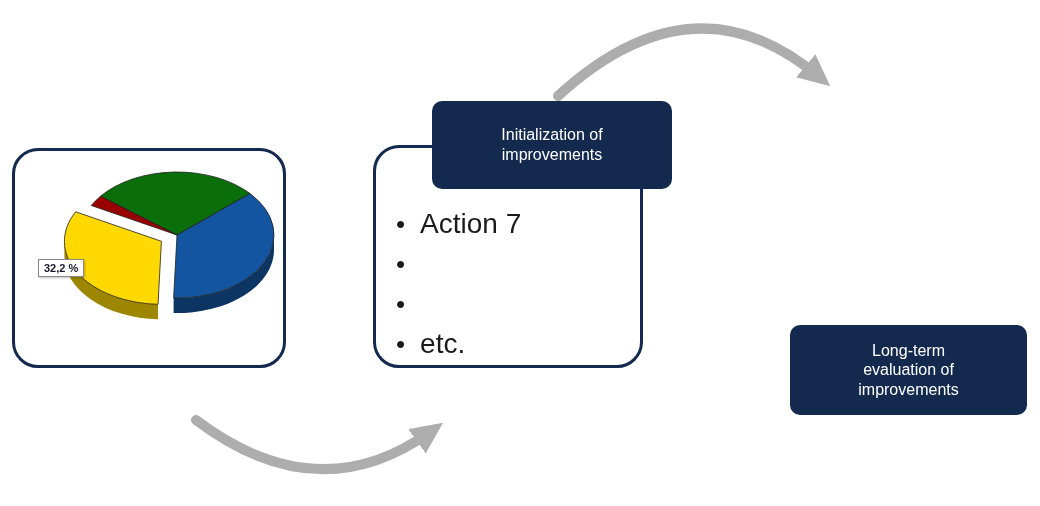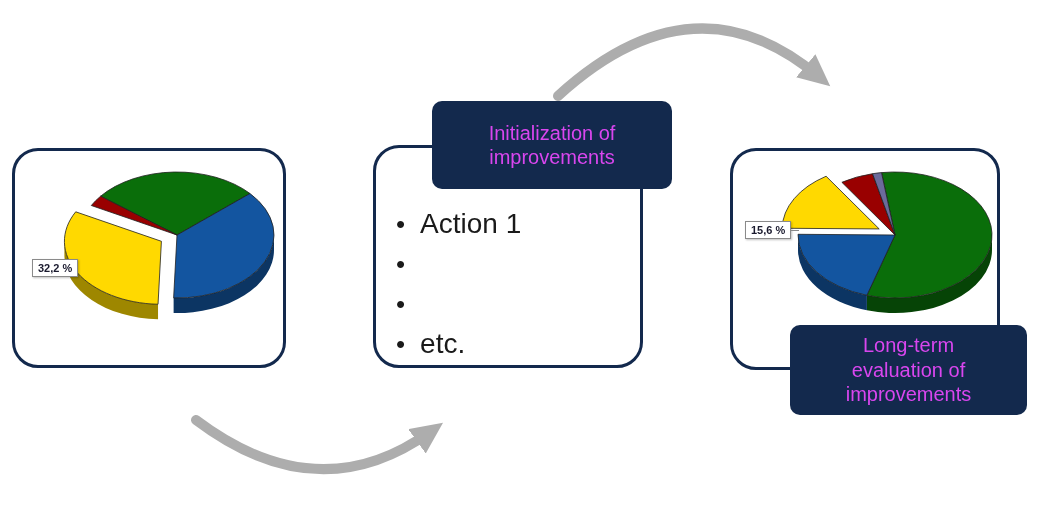--- a/index.html
+++ b/index.html
@@ -22,25 +22,25 @@
     border-radius:26px;
     background:#FFFFFF;
     z-index:2;
   }
   .panel svg.pie{position:absolute;left:0;top:0;}
 
   .banner{
     position:absolute;
     background:var(--navy);
     border-radius:10px;
-    color:#d946ef;
+    color:#ffffff;
     display:flex;align-items:center;justify-content:center;
     text-align:center;
     white-space:pre-line;
-    font-size:20px;
+    font-size:16px;
     line-height:1.22;
     z-index:3;
   }
 
   .callout{
     position:absolute;
     background:#FFFFFF;
     border:1px solid #8A8A8A;
     box-shadow:1px 1px 2px rgba(0,0,0,0.25);
     font-size:11px;
@@ -91,62 +91,47 @@
 
   <div class="panel" style="left:12px;top:148px;width:274px;height:220px;">
     <svg class="pie" id="pie0" width="268" height="214" viewBox="0 0 268 214">
         <path d="M259,84 A97 63 0 0 1 158.61474881985743,146.96162210220302 L158.61474881985743,161.96162210220302 A97 63 0 0 0 259,99 Z" fill="rgb(12,53,99)"></path>
         <path d="M143.03257853534666,153.26923852364226 A97 63 0 0 1 49.41782971548923,90.30761642143925 L49.41782971548923,105.30761642143925 A97 63 0 0 0 143.03257853534666,168.26923852364226 Z" fill="rgb(158,135,0)"></path>
         <path d="M162,84 L85.56295690014797,45.21332705448353 A97 63 0 0 1 234.98424616288526,42.50256401252312 Z" fill="#0A6E0A" stroke="#1F1F1F" stroke-width="0.8"></path>
         <path d="M162,84 L234.98424616288526,42.50256401252312 A97 63 0 0 1 158.61474881985743,146.96162210220302 Z" fill="#1355A0" stroke="#1F1F1F" stroke-width="0.8"></path>
         <path d="M146.41782971548923,90.30761642143923 L143.03257853534666,153.26923852364226 A97 63 0 0 1 60.70841263614459,60.808604898139535 Z" fill="#FFD900" stroke="#1F1F1F" stroke-width="0.8"></path>
         <path d="M162,84 L76.29058292065535,54.5009884767003 A97 63 0 0 1 85.56295690014798,45.213327054483514 Z" fill="#990000" stroke="#1F1F1F" stroke-width="0.8"></path>
       </svg>
-    <div class="callout" style="left:17px;top:108px;">
+    <div class="callout" style="left:23px;top:108px;">
       <span>32,2 %</span>
     </div>
   </div>
 
   <div class="panel" style="left:373px;top:145px;width:270px;height:223px;">
     <ul class="bullets">
       <li class="row">
         <span class="dot">•</span>
-        <span>Action 1</span>
+        <span>Action 7</span>
       </li>
       <li class="row">
         <span class="dot">•</span>
       </li>
       <li class="row">
         <span class="dot">•</span>
       </li>
       <li class="row">
         <span class="dot">•</span>
         <span>etc.</span>
       </li>
     </ul>
   </div>
   <div class="banner" style="left:432px;top:101px;width:240px;height:88px;">
     <span>Initialization of
 improvements</span>
   </div>
 
-  <div class="panel" style="left:730px;top:148px;width:270px;height:222px;">
-    <svg class="pie" id="pie1" width="264" height="216" viewBox="0 0 264 216">
-        <path d="M259,84 A97 63 0 0 1 133.89909403024095,144.29840136571815 L133.89909403024095,159.29840136571815 A97 63 0 0 0 259,99 Z" fill="rgb(6,68,6)"></path>
-        <path d="M133.89909403024095,144.29840136571815 A97 63 0 0 1 65,84.00000000000001 L65,99.00000000000001 A97 63 0 0 0 133.89909403024095,159.29840136571815 Z" fill="rgb(12,53,99)"></path>
-        <path d="M162,84 L148.50020920687365,21.613111669281068 A97 63 0 1 1 133.89909403024095,144.29840136571815 Z" fill="#0A6E0A" stroke="#1F1F1F" stroke-width="0.8"></path>
-        <path d="M162,84 L133.89909403024095,144.29840136571815 A97 63 0 0 1 65.00605134489462,83.29629787944646 Z" fill="#1355A0" stroke="#1F1F1F" stroke-width="0.8"></path>
-        <path d="M146.21438734835982,77.94532641060934 L49.22043869325444,77.2416242900558 A97 63 0 0 1 93.10075466958233,25.22917466269481 Z" fill="#FFD900" stroke="#1F1F1F" stroke-width="0.8"></path>
-        <path d="M162,84 L108.88636732122251,31.28384825208547 A97 63 0 0 1 139.52045336106667,22.71511967280803 Z" fill="#990000" stroke="#1F1F1F" stroke-width="0.8"></path>
-        <path d="M162,84 L139.52045336106667,22.71511967280803 A97 63 0 0 1 148.50020920687362,21.613111669281075 Z" fill="#6B6B9B" stroke="#1F1F1F" stroke-width="0.8"></path>
-      </svg>
-    <div class="callout" style="left:12px;top:70px;">
-      <span>15,6 %</span>
-      <span class="leader"></span>
-    </div>
-  </div>
   <div class="banner" style="left:790px;top:325px;width:237px;height:90px;text-align:center;">
     <span>Long-term
 evaluation of
 improvements</span>
   </div>
 
 </div>
 
 </body></html>

